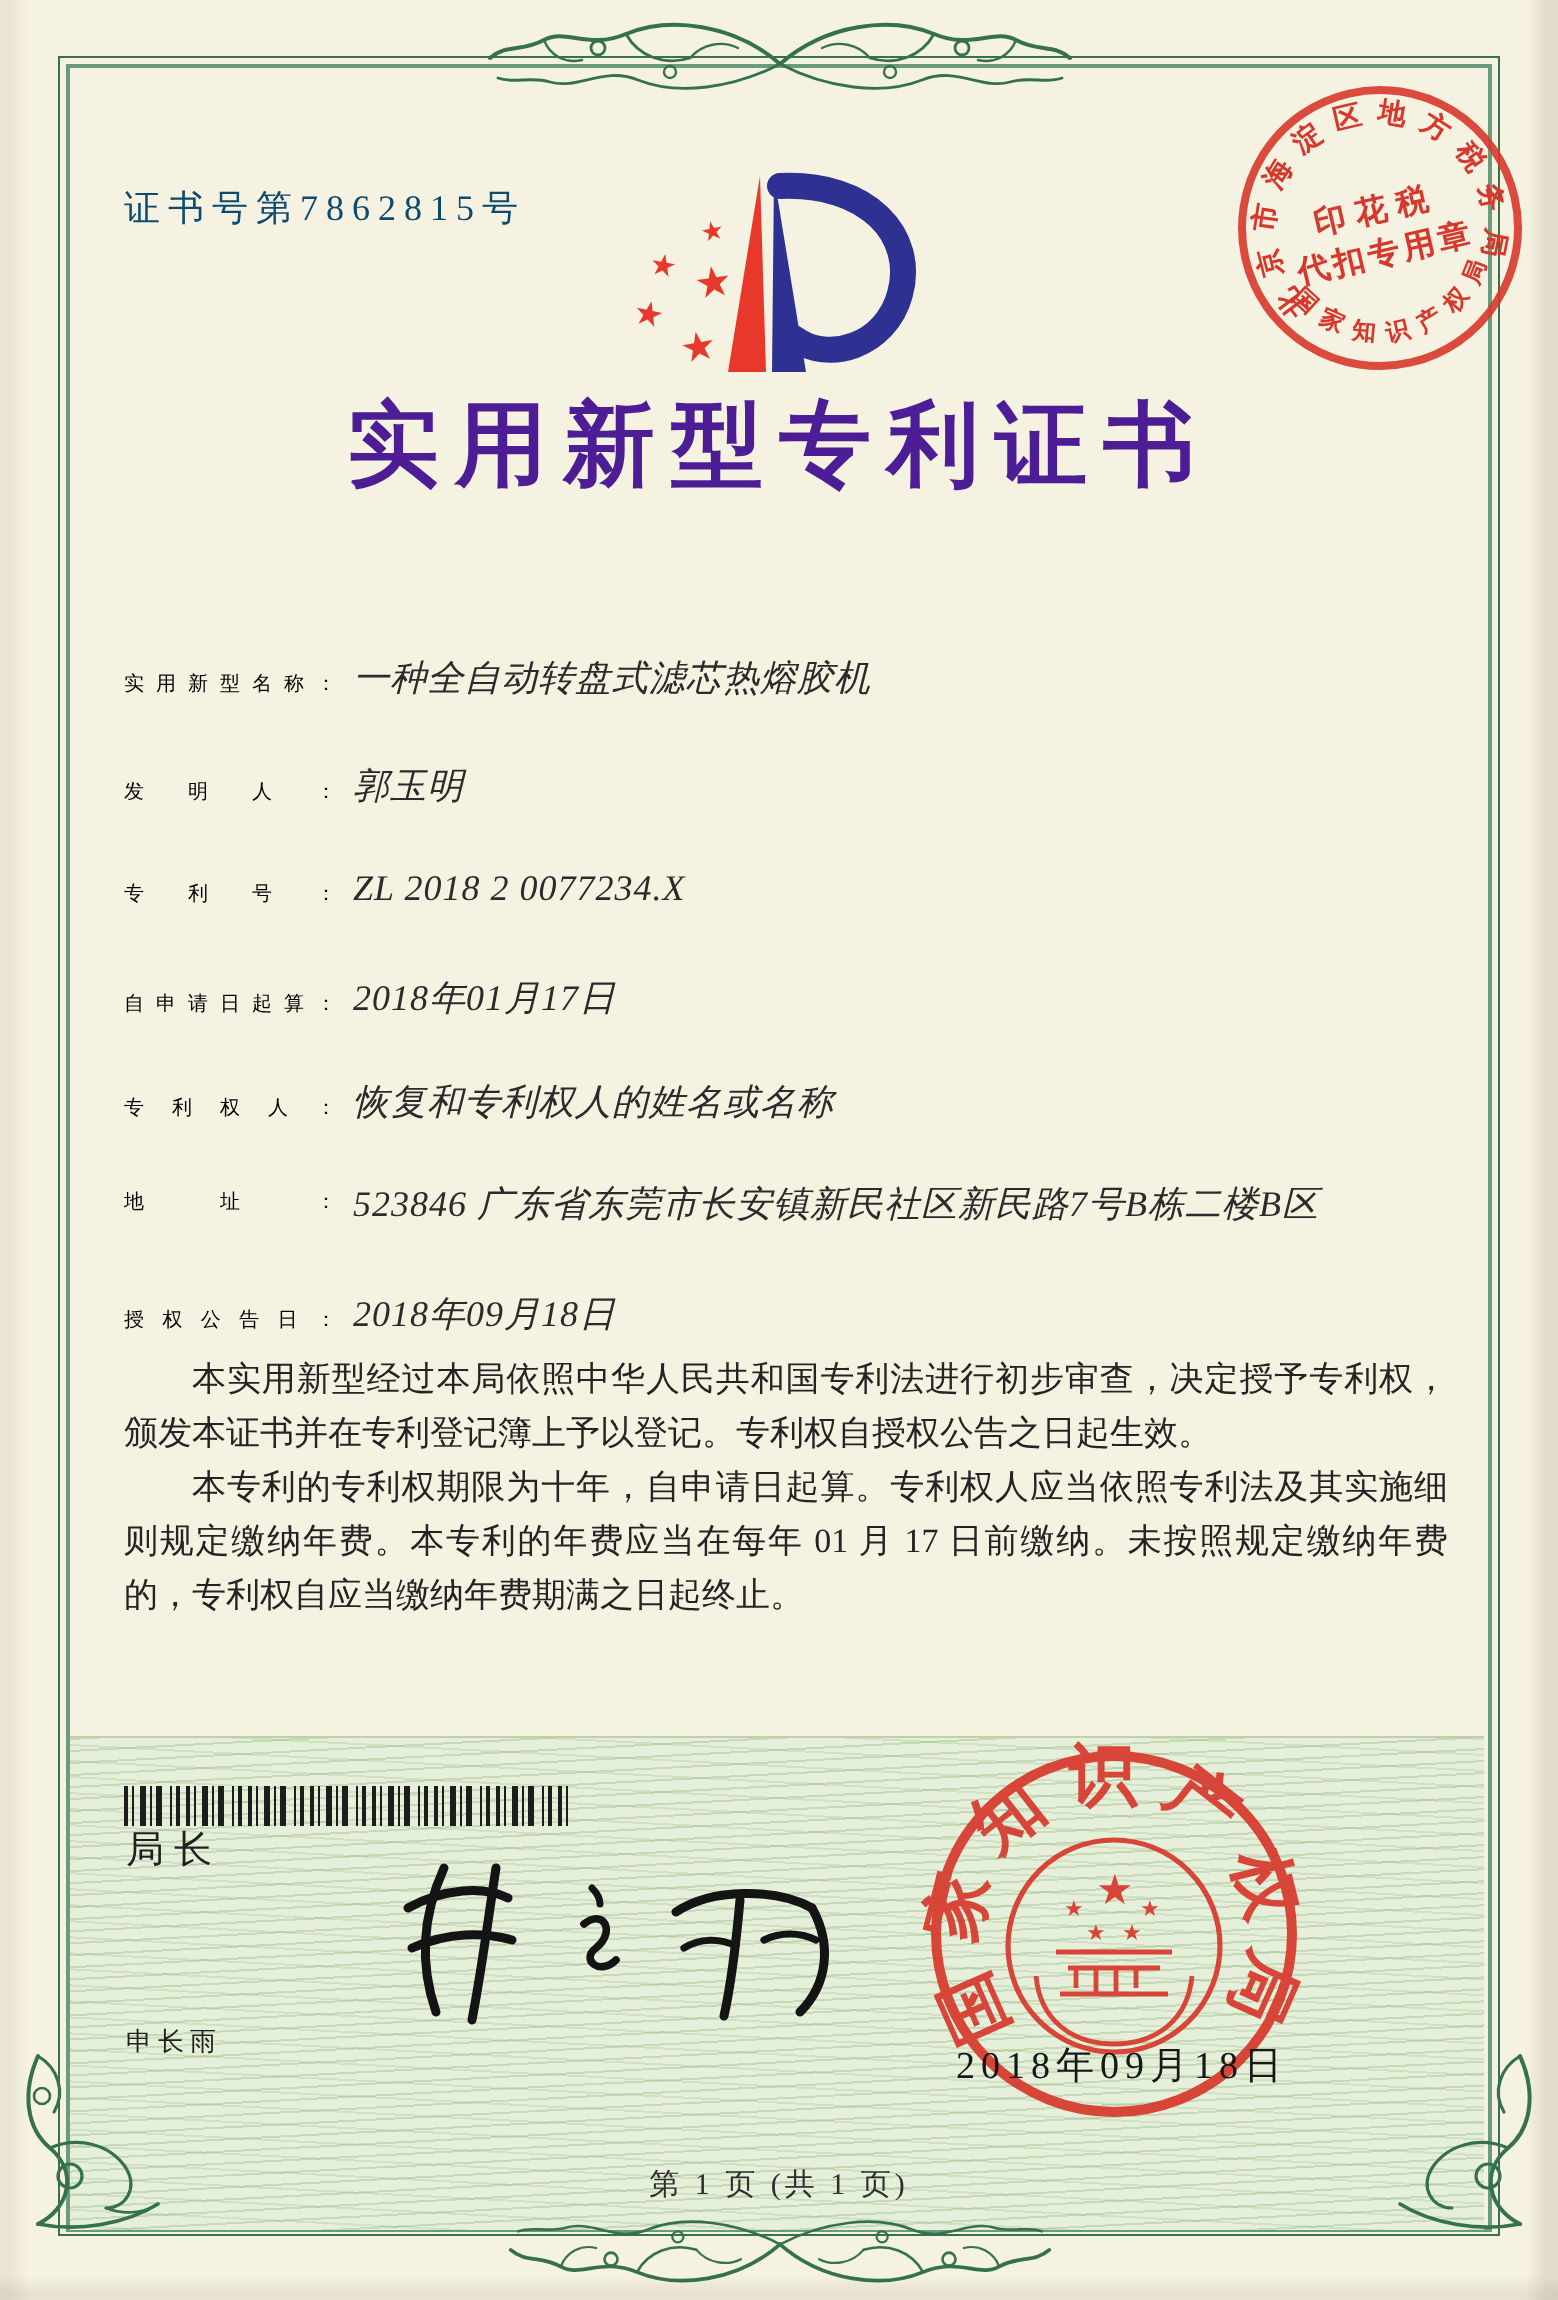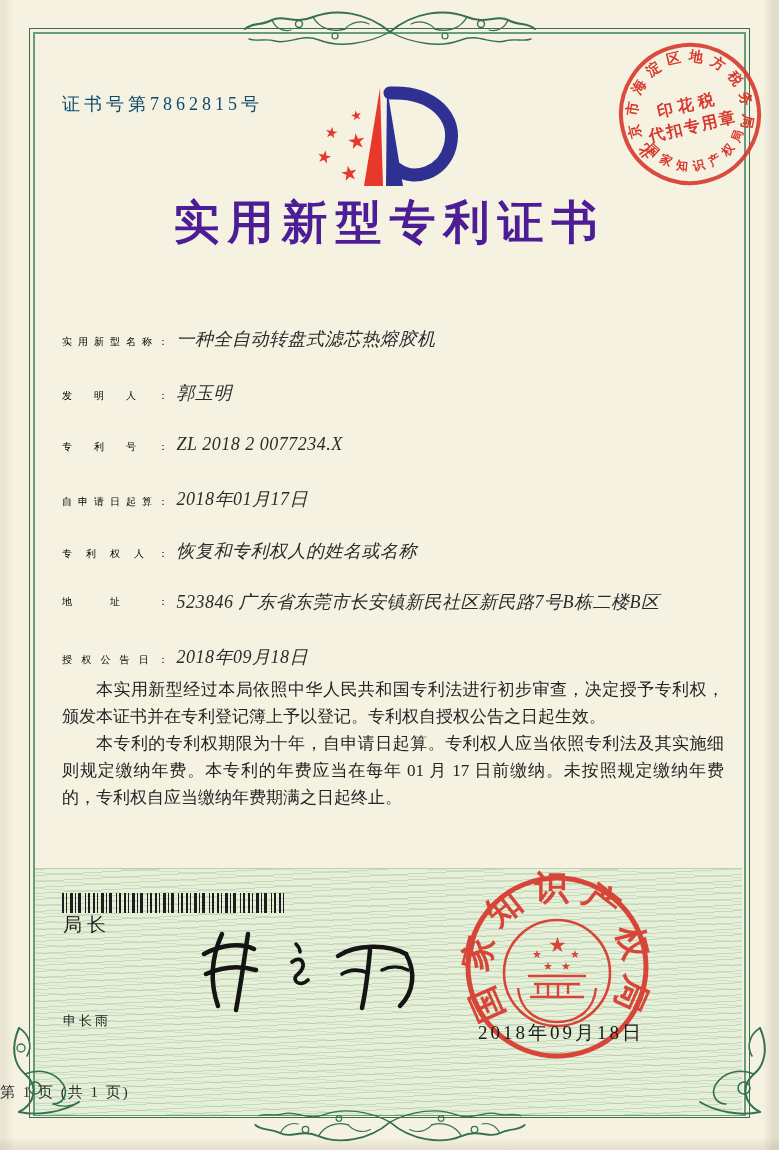--- a/index.html
+++ b/index.html
@@ -46,21 +46,21 @@
       #1d1d1d 13px 14px,rgba(0,0,0,0) 14px 16px,
       #1d1d1d 16px 19px,rgba(0,0,0,0) 19px 23px,
       #1d1d1d 23px 24px,rgba(0,0,0,0) 24px 26px,
       #1d1d1d 26px 28px,rgba(0,0,0,0) 28px 31px);}
   .signer-role{position:absolute;left:63px;top:912px;font-size:19px;letter-spacing:5px;color:#1f1f1f;}
   .signer-name{position:absolute;left:63px;top:988px;font-size:13px;letter-spacing:3px;color:#1f1f1f;margin-top:24px;}
   .sig-svg{position:absolute;left:192px;top:922px;}
   .seal-svg{position:absolute;left:460px;top:870px;}
   .seal-date{position:absolute;left:478px;top:1020px;font-size:19px;letter-spacing:3px;color:#171717;}
   .tax-stamp{position:absolute;left:604px;top:28px;transform:rotate(-13deg);}
-  .footer{position:absolute;left:0;top:1083px;width:100%;
+  .footer{position:absolute;left:0;top:1083px;width:100%;text-align:center;
     font-size:15px;letter-spacing:2px;color:#2e2e2e;}
   .logo-svg{position:absolute;left:300px;top:76px;}
   .orn-top{position:absolute;left:239px;top:2px;}
   .orn-bottom{position:absolute;left:239px;top:1098px;transform:scaleY(-1);}
   .orn-bl{position:absolute;left:5px;top:1024px;}
   .orn-br{position:absolute;right:5px;top:1024px;transform:scaleX(-1);}
   svg{display:block;}
 </style>
 </head>
 <body>

